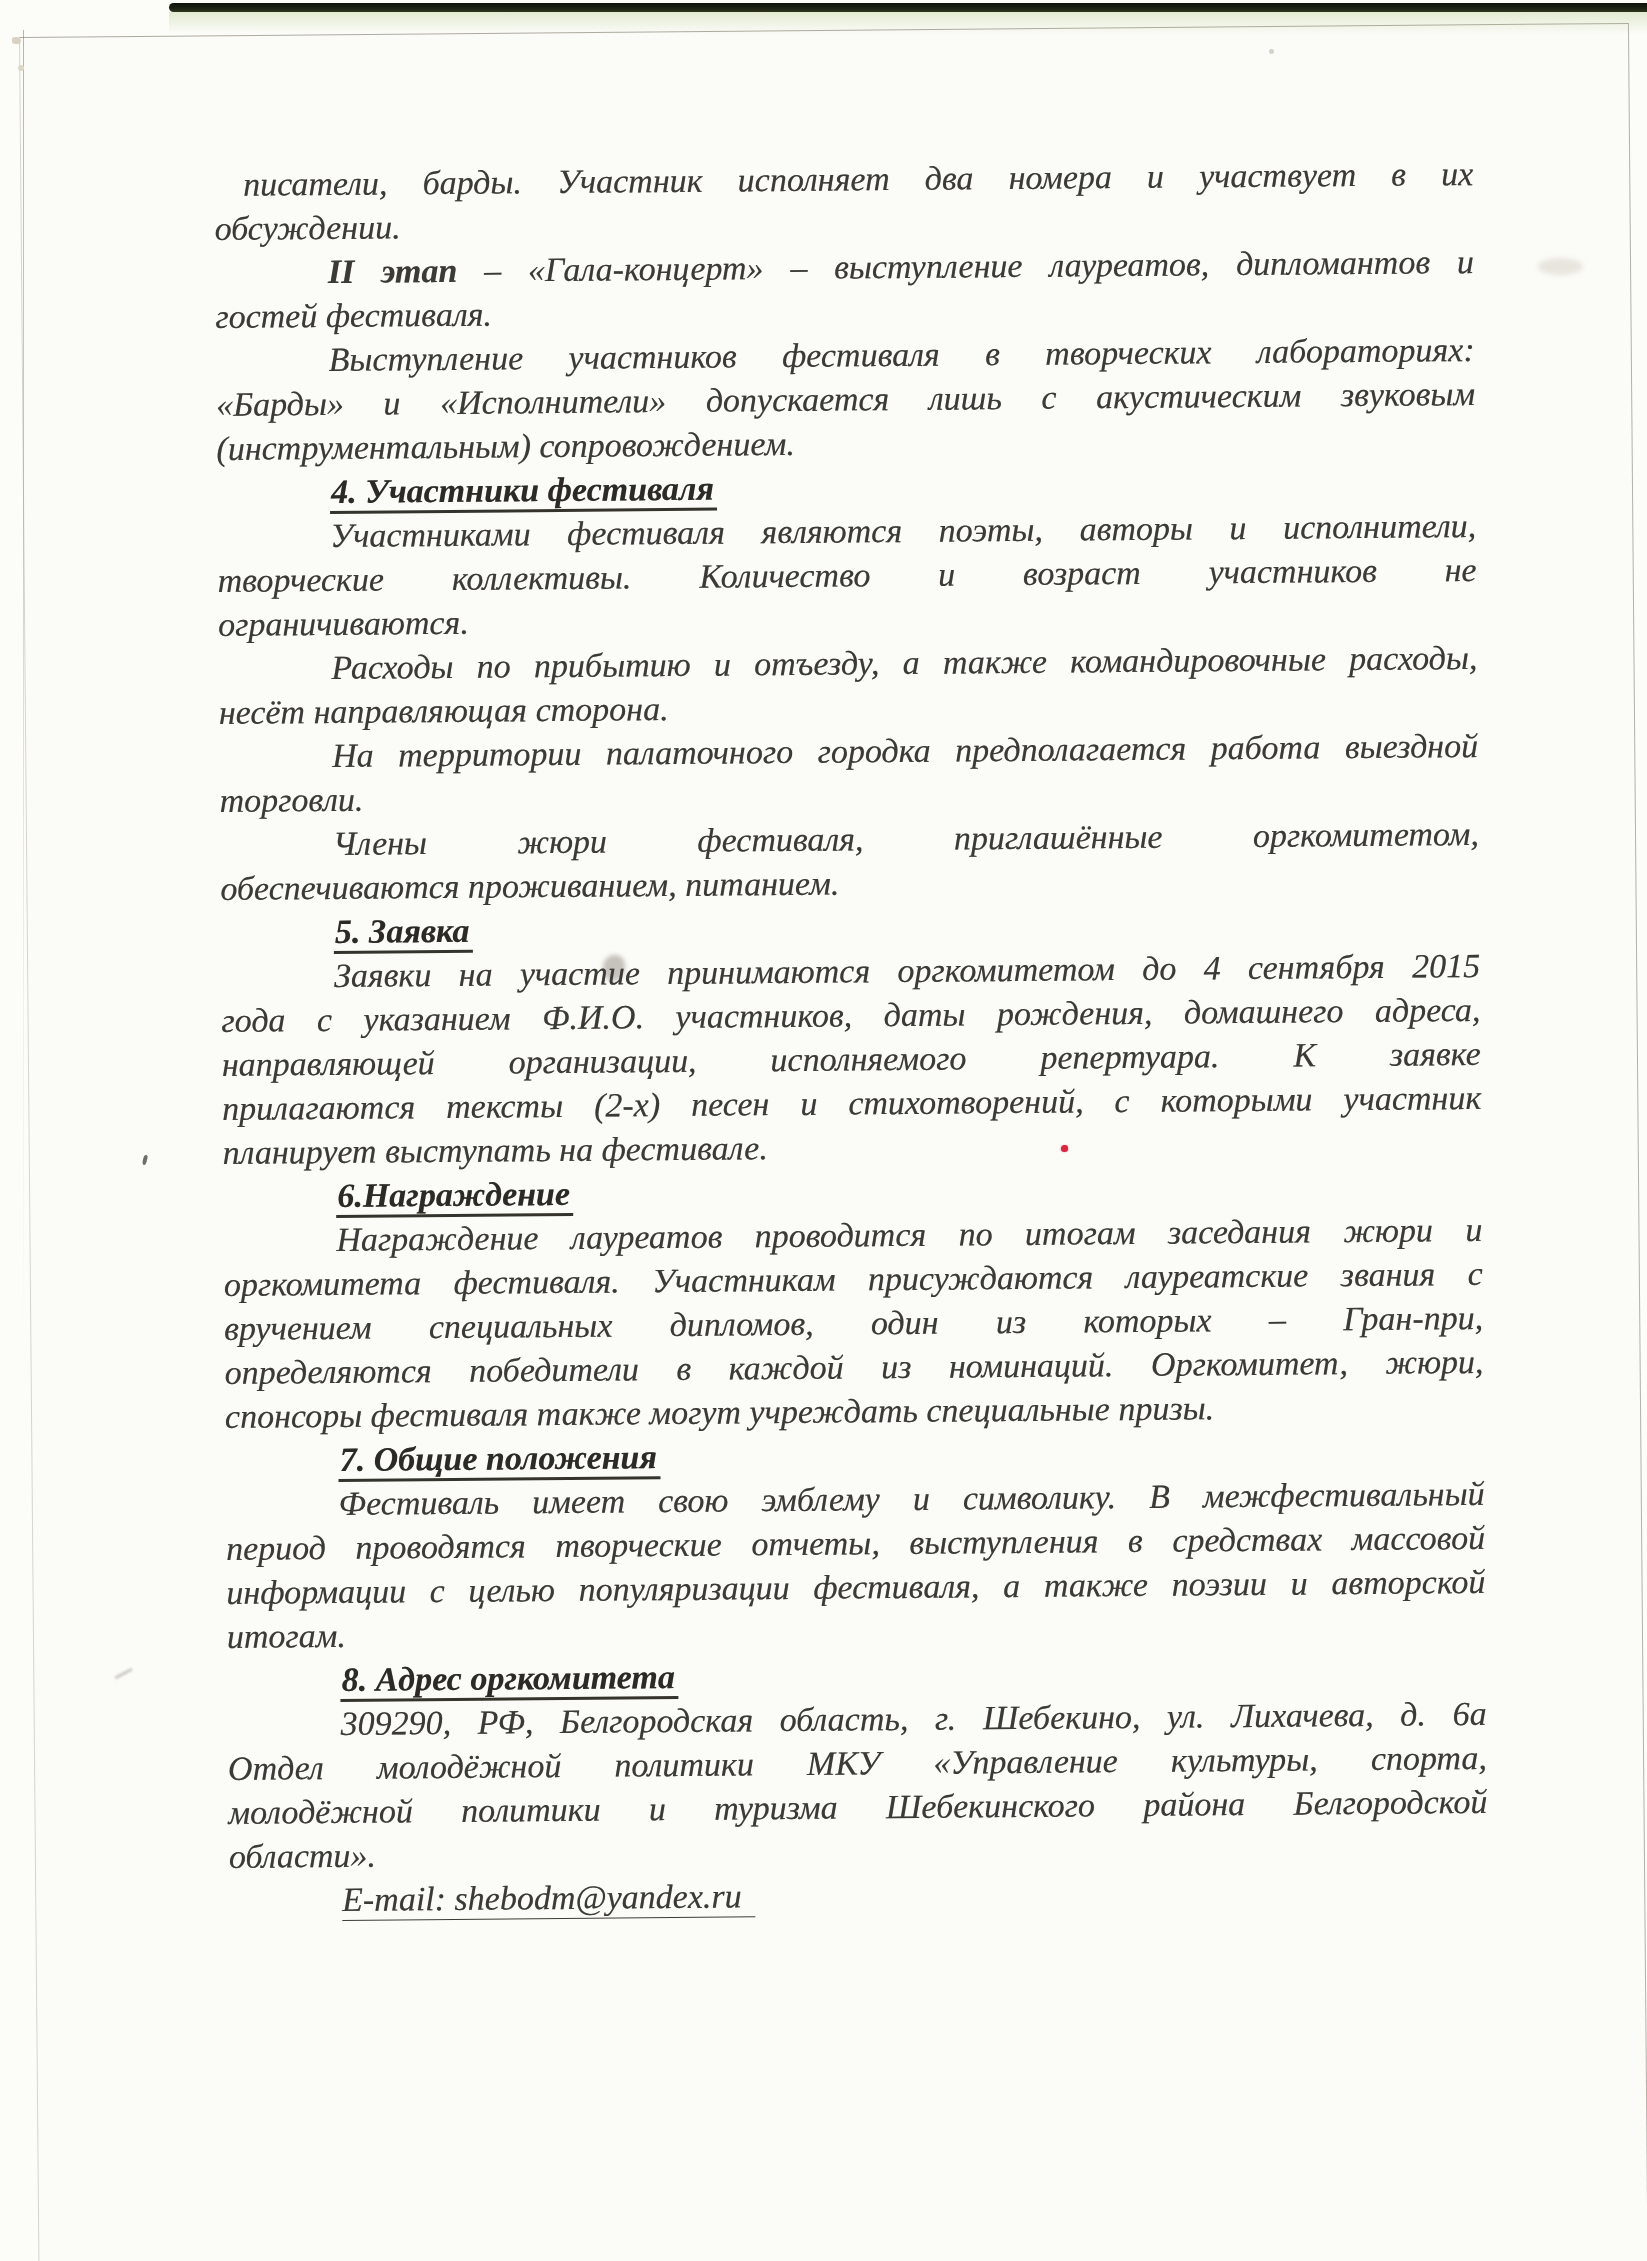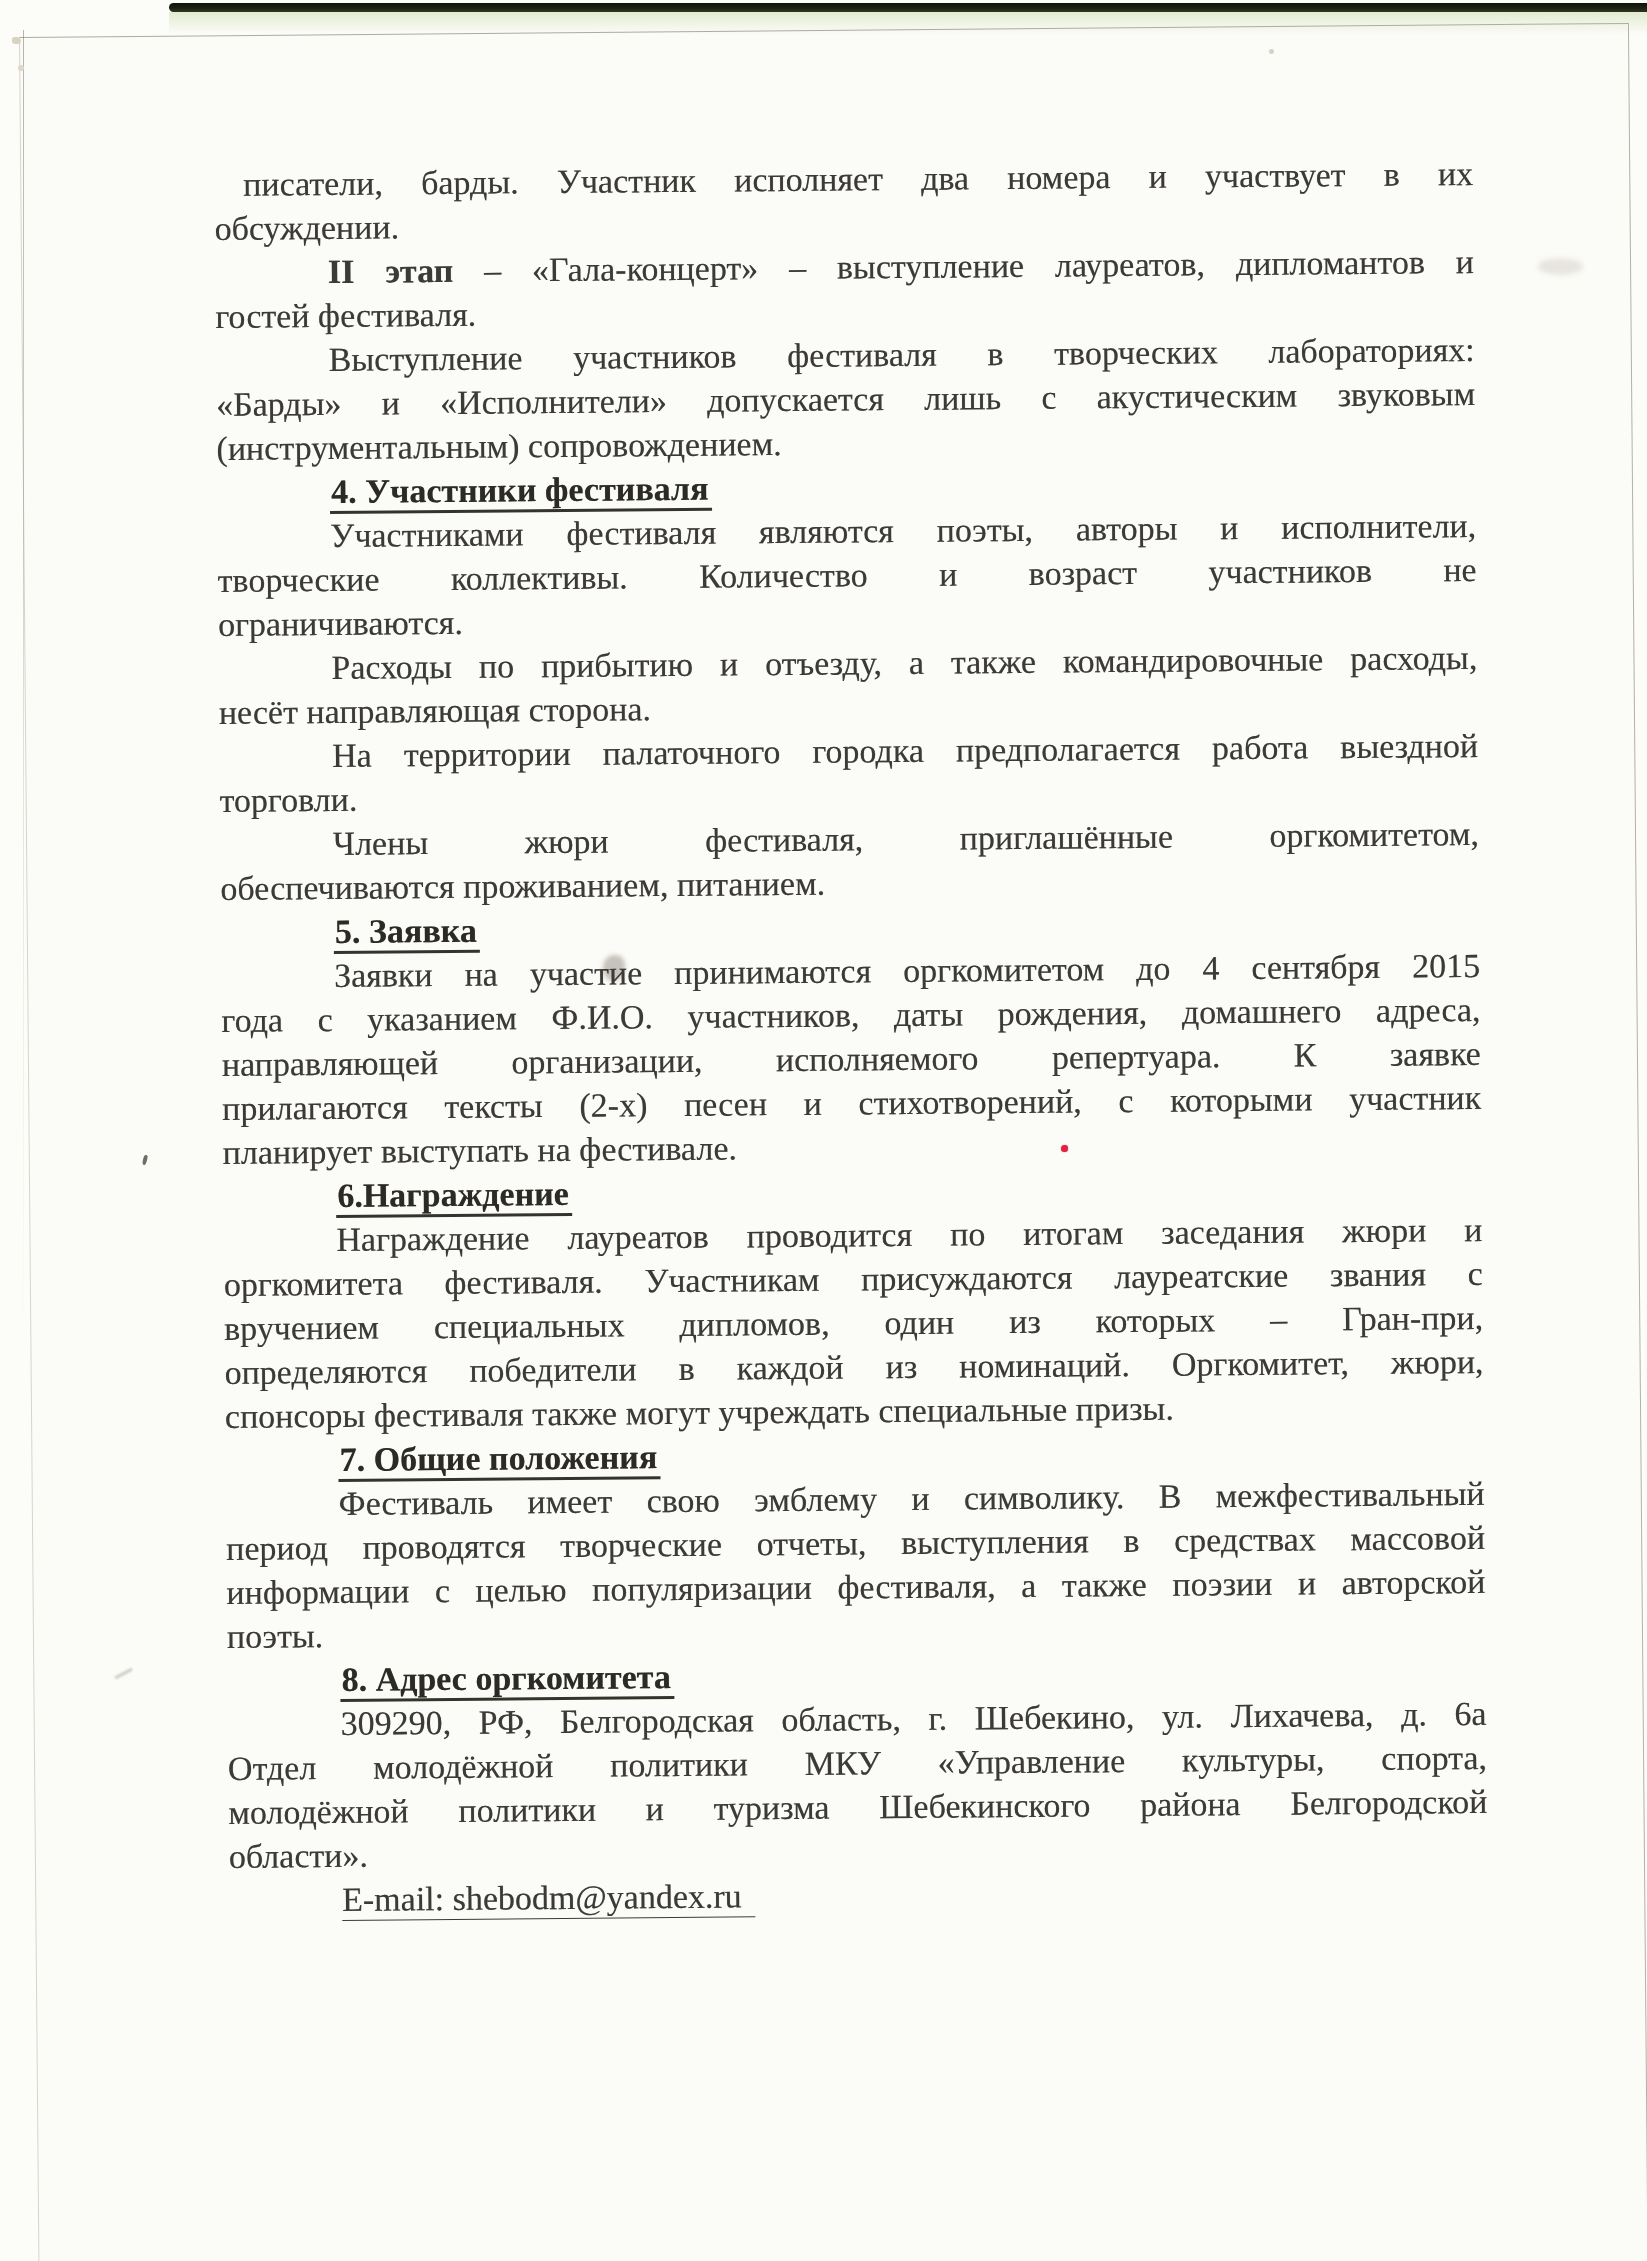--- a/index.html
+++ b/index.html
@@ -5,20 +5,21 @@
   html,body{margin:0;padding:0;}
   body{
     width:1647px;height:2261px;
     background:#fbfbf8;
     overflow:hidden;
     font-family:"Liberation Serif","DejaVu Serif",serif;
   }
   #scan-page{
     position:relative;width:1647px;height:2261px;overflow:hidden;
     background:#fcfcf9;
+    font-style:italic;
   }
   
   .scanner-top-bar{
     position:absolute;left:169px;top:3.2px;width:1478px;height:9px;
     background:linear-gradient(180deg,#0d120a 0%,#1b2112 55%,#2e351d 100%);
     border-radius:5.2px 0 0 5.2px;
   }
   .scanner-bar-glow{
     position:absolute;left:169px;top:11.6px;width:1478px;height:22px;
     background:linear-gradient(180deg,rgba(165,195,115,0.30),rgba(165,195,115,0));
@@ -146,21 +147,21 @@
       <div class="line indent"><span class="heading-text">6.Награждение</span></div>
       <div class="line indent fill"><span>Награждение лауреатов проводится по итогам заседания жюри и</span></div>
       <div class="line fill"><span>оргкомитета фестиваля. Участникам присуждаются лауреатские звания с</span></div>
       <div class="line fill"><span>вручением специальных дипломов, один из которых – Гран-при,</span></div>
       <div class="line fill"><span>определяются победители в каждой из номинаций. Оргкомитет, жюри,</span></div>
       <div class="line"><span>спонсоры фестиваля также могут учреждать специальные призы.</span></div>
       <div class="line indent"><span class="heading-text">7. Общие положения</span></div>
       <div class="line indent fill"><span>Фестиваль имеет свою эмблему и символику. В межфестивальный</span></div>
       <div class="line fill"><span>период проводятся творческие отчеты, выступления в средствах массовой</span></div>
       <div class="line fill"><span>информации с целью популяризации фестиваля, а также поэзии и авторской</span></div>
-      <div class="line"><span>поэты.</span></div>
+      <div class="line"><span>итогам.</span></div>
       <div class="line indent"><span class="heading-text">8. Адрес оргкомитета</span></div>
       <div class="line indent fill"><span>309290, РФ, Белгородская область, г. Шебекино, ул. Лихачева, д. 6а</span></div>
       <div class="line fill"><span>Отдел молодёжной политики МКУ «Управление культуры, спорта,</span></div>
       <div class="line fill"><span>молодёжной политики и туризма Шебекинского района Белгородской</span></div>
       <div class="line"><span>области».</span></div>
       <div class="line indent"><span class="email-text">E-mail: shebodm@yandex.ru</span></div>
     </div>
 </div>
 
 

